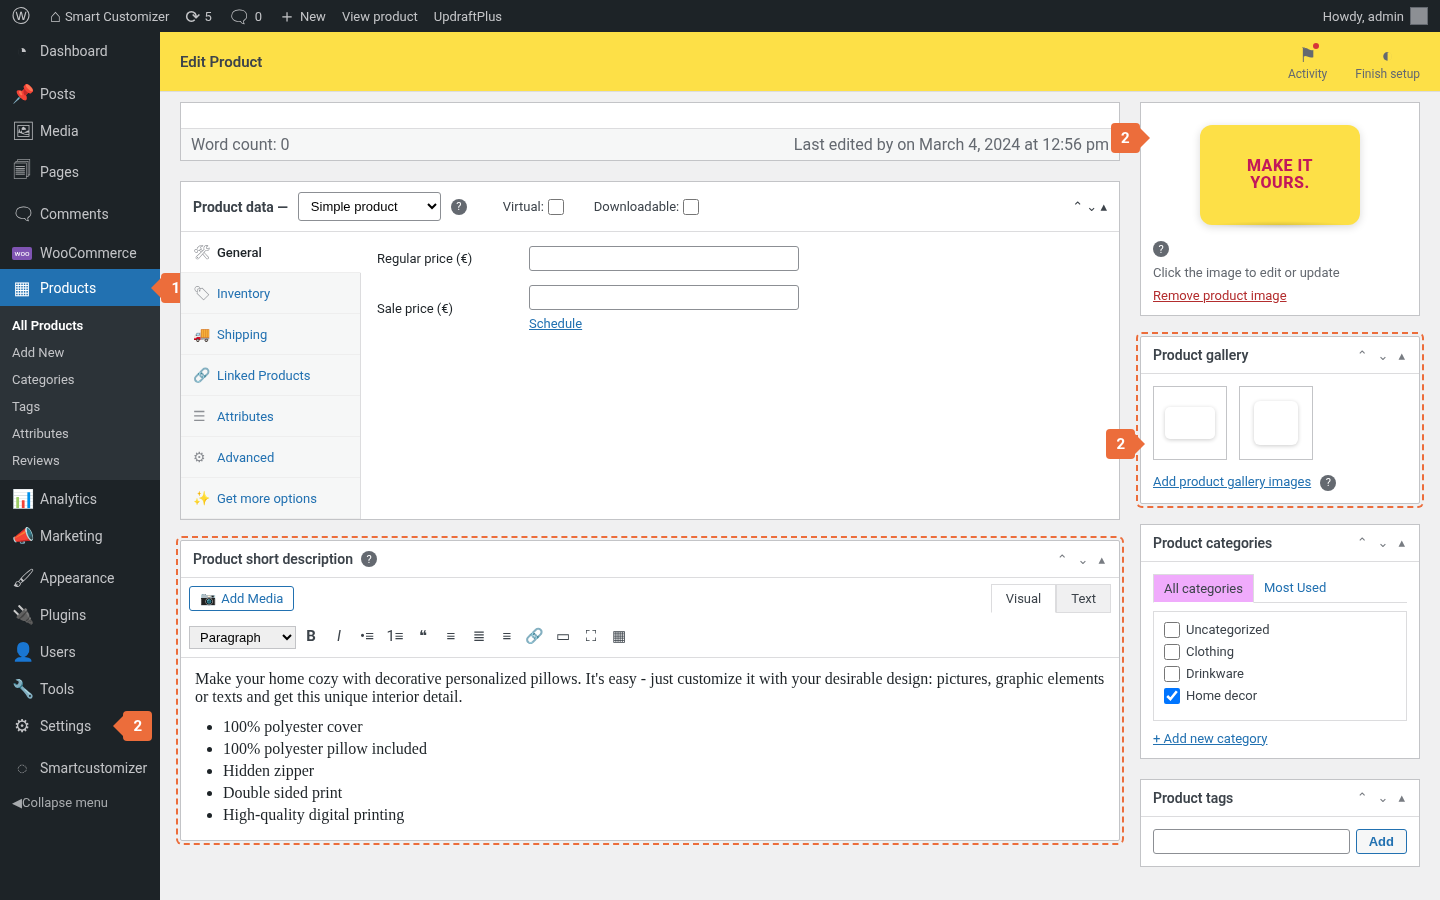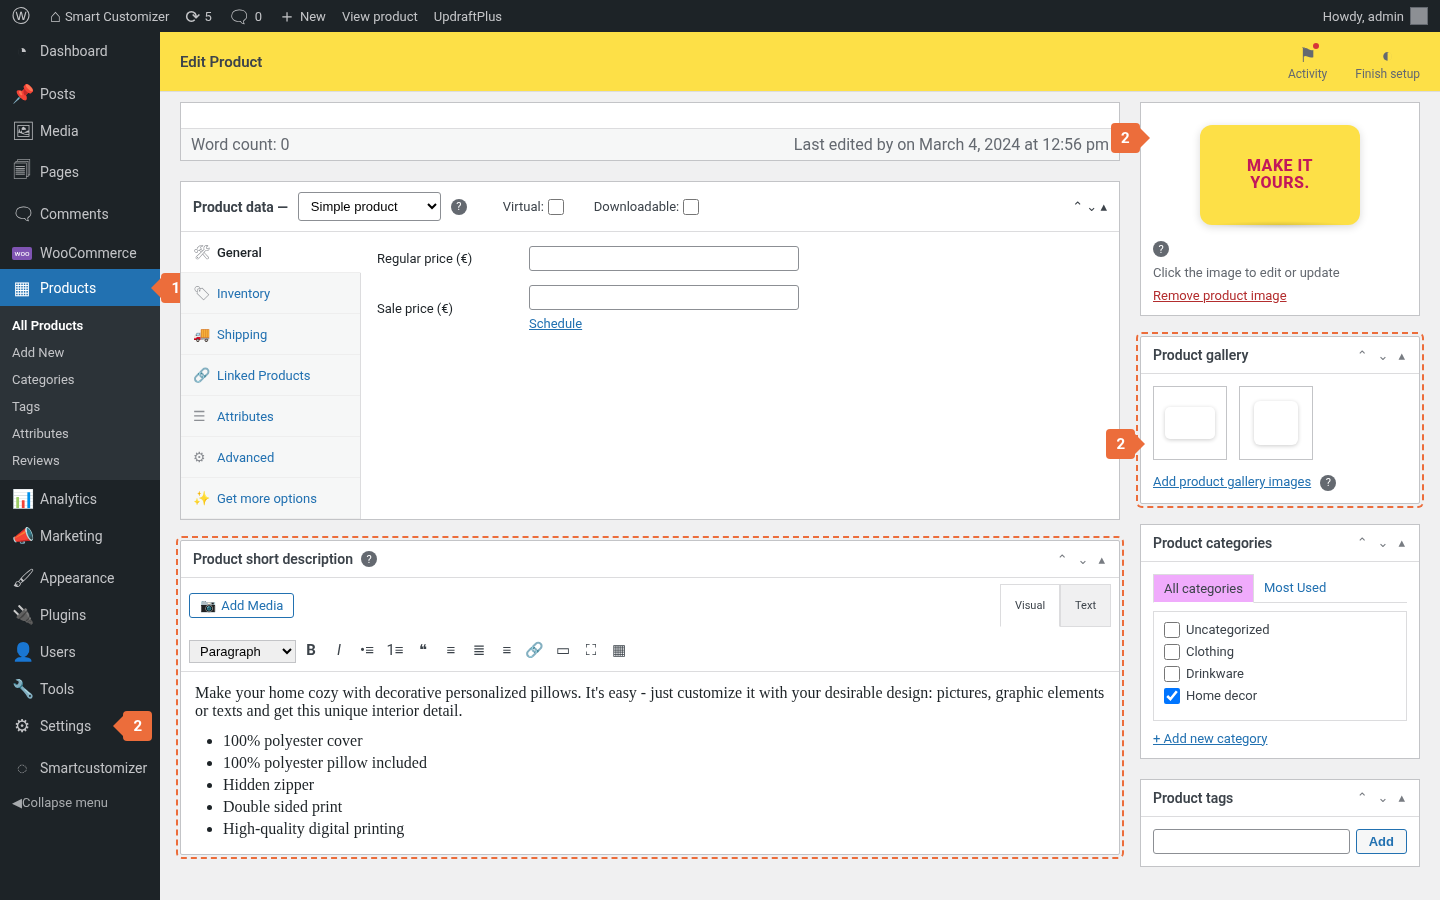--- a/index.html
+++ b/index.html
@@ -71,21 +71,21 @@
 .pd-panel { flex: 1; padding: 14px 16px; }
 .pd-row { display: flex; align-items: center; margin-bottom: 14px; gap: 12px; }
 .pd-row label { width: 140px; color: #1d2327; }
 .pd-row input[type=text] { width: 270px; padding: 4px 6px; border: 1px solid #8c8f94; border-radius: 3px; font-size: 13px; }
 .schedule { color: #2271b1; text-decoration: underline; font-size: 13px; cursor: pointer; }
 
 
 .sd-toolbar { display: flex; align-items: center; padding: 6px 8px; gap: 8px; flex-wrap: wrap; }
 .sd-addmedia { border: 1px solid #2271b1; color: #2271b1; padding: 4px 10px; border-radius: 3px; font-size: 13px; display: inline-flex; align-items: center; gap: 5px; cursor: pointer; }
 .sd-tabs { margin-left: auto; display: flex; }
-.sd-tabs .t { padding: 14px 14px; border: 1px solid #dcdcde; background: #f0f0f1; font-size: 11px; cursor: pointer; }
+.sd-tabs .t { padding: 6px 14px; border: 1px solid #dcdcde; background: #f0f0f1; font-size: 13px; cursor: pointer; }
 .sd-tabs .t.active { background: #fff; border-bottom-color: #fff; }
 .sd-tb2 { display: flex; align-items: flex-end; gap: 2px; padding: 4px 8px 8px 8px; border-bottom: 1px solid #dcdcde; }
 .sd-tb2 select { border: 1px solid #c3c4c7; padding: 2px 18px 2px 6px; font-size: 13px; }
 .sd-tb2 .btn { width: 26px; height: 26px; display: inline-flex; align-items: center; justify-content: center; cursor: pointer; color: #3c434a; font-size: 15px; }
 .sd-content { padding: 12px 14px; font-family: Georgia, serif; font-size: 16px; color: #1d2327; }
 .sd-content ul { margin: 12px 0 0 28px; }
 .sd-content ul li { list-style: disc; margin: 4px 0; }
 
 
 .prodimg { display: flex; flex-direction: column; }

